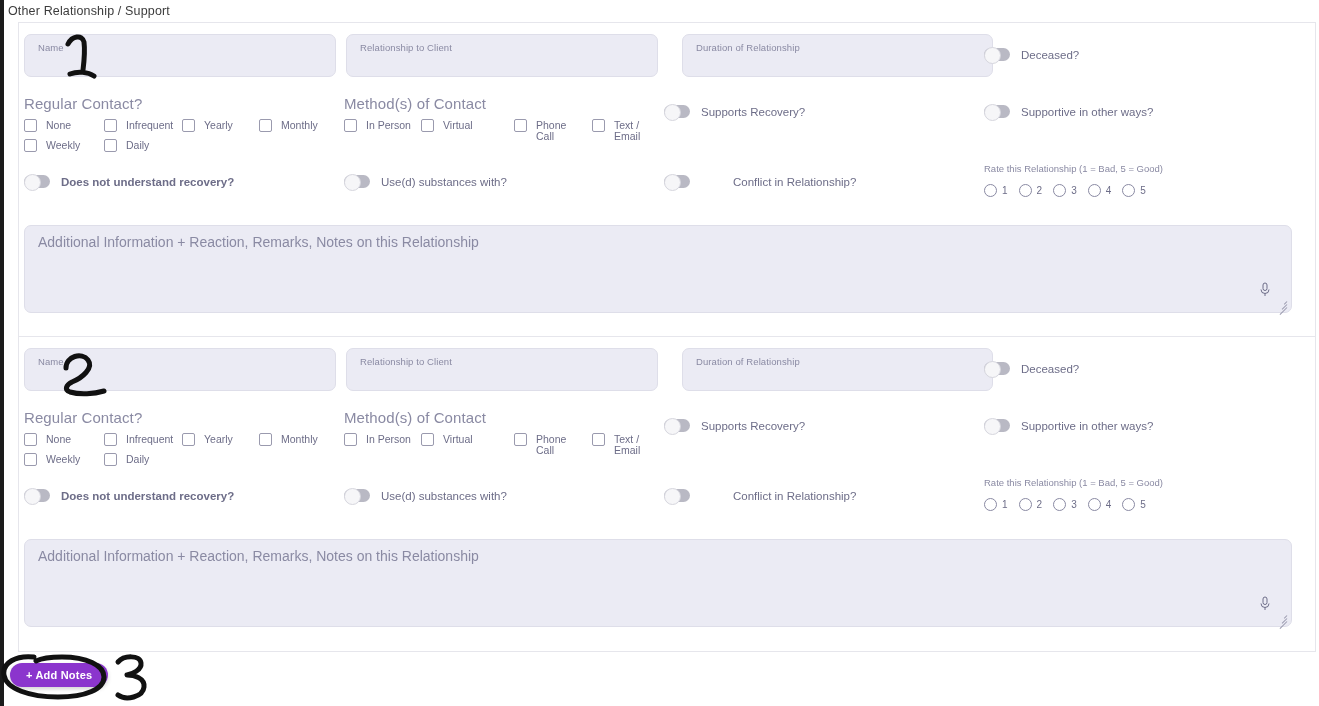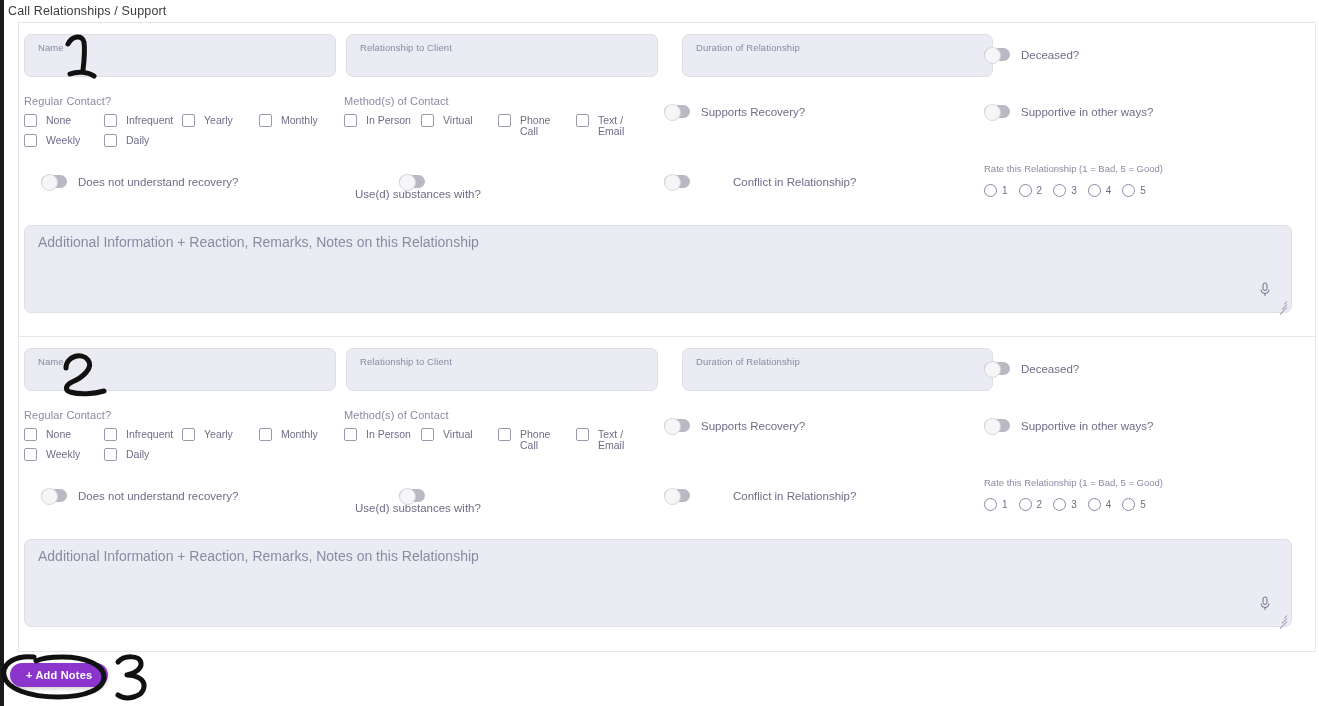--- a/index.html
+++ b/index.html
@@ -102,39 +102,40 @@
   .tgl-lab {
     margin-left: 11px;
     font-size: 11.5px;
     color: #6d6d88;
     white-space: nowrap;
   }
 
   .t-dec  { left: 965px; top: 25px; }
   .t-sup  { left: 645px; top: 82px; }
   .t-oth  { left: 965px; top: 82px; justify-content: center; }
-  .t-dnu  { left: 22px;   top: 152px; }
-  .t-use  { left: 325px; top: 152px; flex-direction: column; }
+  .t-dnu  { left: 5px;   top: 152px; font-weight: bold; }
+  .t-use  { left: 325px; top: 152px; }
   .t-con  { left: 645px; top: 152px; gap: 32px; }
 
   
   .cb-group { position: absolute; }
   .cb-group > .grp-label {
-    font-size: 11px;
+    font-size: 15px;
     color: #8a8aa3;
     margin-bottom: 6px;
     letter-spacing: .1px;
   }
   .cb-rows { display: block; }
   .cb-line { display: flex; }
   .cb-item {
     display: flex;
     align-items: flex-start;
     height: 20px;
     margin-bottom: 0;
+    justify-content: flex-end;
   }
   .cb-box {
     width: 13px; height: 13px;
     border: 1px solid #9a9aae;
     border-radius: 2px;
     background: #fff;
     flex: 0 0 auto;
     margin-top: 1px;
     cursor: pointer;
   }
@@ -247,21 +248,21 @@
   .ann-2 { left: 52px; top: 348px; width: 80px; height: 62px; }
   .ann-3 { left: 0px;  top: 645px; width: 180px; height: 61px; }
 </style>
 </head>
 <body>
 
 <div id="page">
 
   <div class="page-edge"></div>
 
-  <div class="section-title">Call Relationships / Support</div>
+  <div class="section-title">Other Relationship / Support</div>
 
   <div class="card">
 
     <div class="block">
 
       <div class="field f-name">
         <span class="fl">Name</span>
         <input type="text" value="" style="">
       </div>
 

